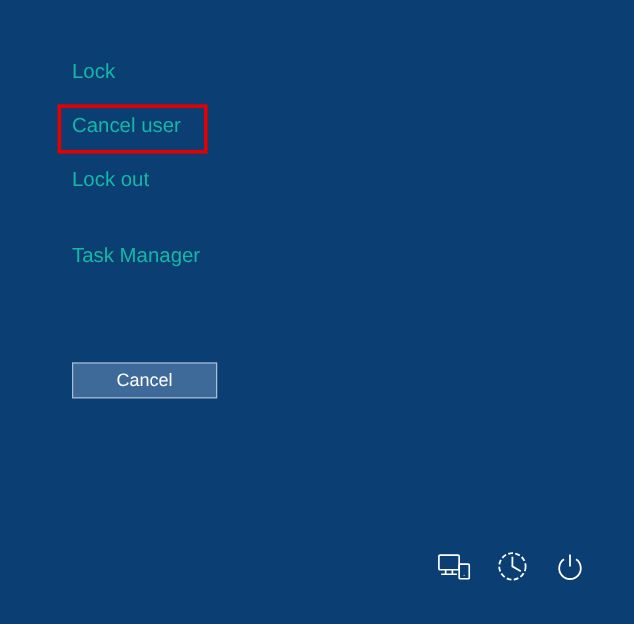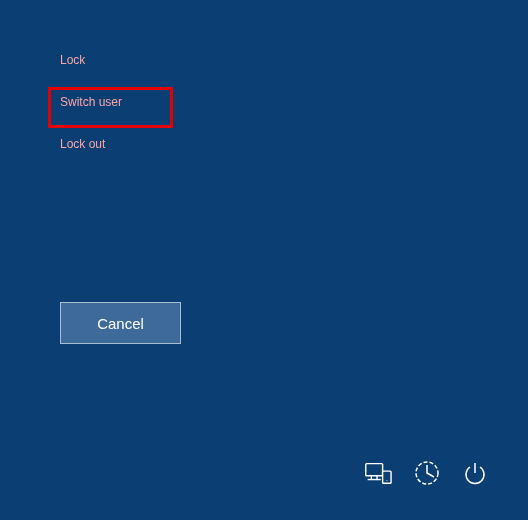--- a/index.html
+++ b/index.html
@@ -16,42 +16,42 @@
       color: #ffffff;
       position: relative;
       overflow: hidden;
     }
     .menu {
       position: absolute;
       top: 50px;
       left: 60px;
     }
     .menu-item {
-      font-size: 12px;
+      font-size: 17px;
       font-weight: 400;
-      color: #fca5a5;
+      color: #14b8a6;
       margin-bottom: 25px;
       cursor: pointer;
       display: inline-block;
     }
     .highlight-box {
       position: absolute;
       top: 87px;
       left: 48px;
       width: 125px;
       height: 41px;
       border: 3px solid #e40000;
       pointer-events: none;
     }
     .cancel-btn {
       position: absolute;
       top: 302px;
       left: 60px;
       width: 121px;
-      height: 42px;
+      height: 30px;
       background: #3d6a98;
       border: 1px solid #a9bed3;
       color: #ffffff;
       font-size: 15px;
       font-family: inherit;
       font-weight: 400;
       display: flex;
       align-items: center;
       justify-content: center;
       cursor: pointer;
@@ -75,23 +75,24 @@
     .tray .network-icon svg {
       width: 30px;
       height: 26px;
     }
   </style>
 </head>
 <body>
 
 <div class="menu">
   <div class="menu-item">Lock</div><br>
-  <div class="menu-item">Switch user</div><br>
+  <div class="menu-item">Cancel user</div><br>
   <div class="menu-item">Lock out</div><br>
   <br>
+  <div class="menu-item">Task Manager</div>
 </div>
 
 <div class="highlight-box"></div>
 
 <button class="cancel-btn">Cancel</button>
 
 <div class="tray">
   <span class="network-icon">
     <svg viewBox="0 0 32 26">
       <rect x="4" y="3" width="18" height="13" rx="1"></rect>

